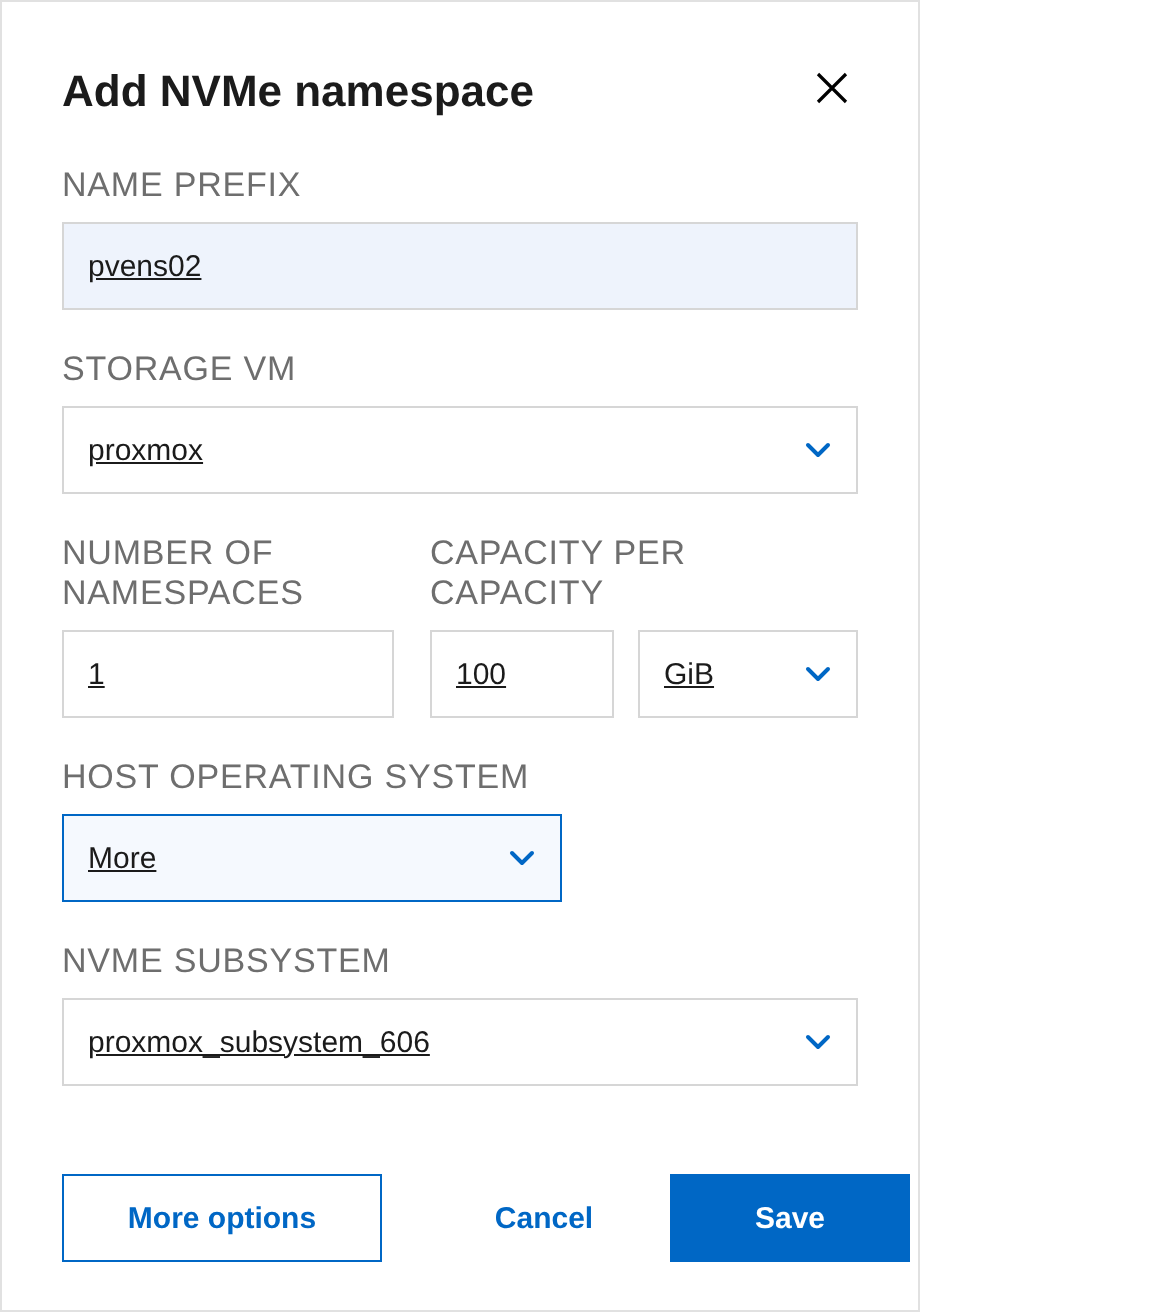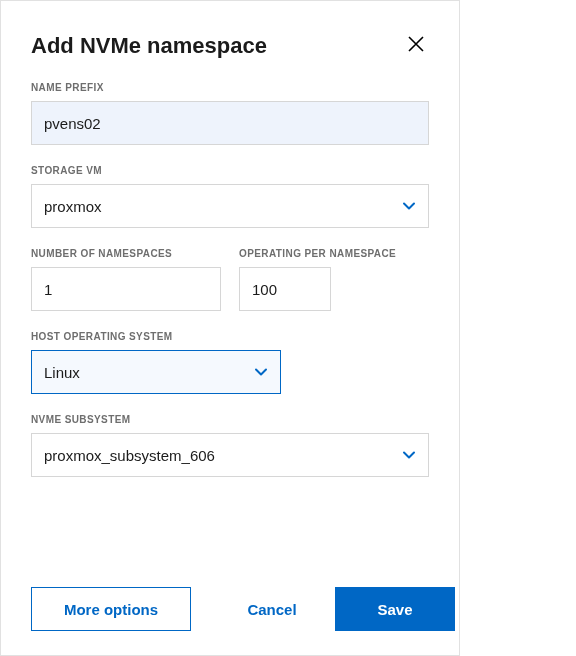--- a/index.html
+++ b/index.html
@@ -34,37 +34,38 @@
   .close {
     font-size: 20px;
     font-weight: 400;
     cursor: pointer;
     color: #000;
     padding: 4px;
     line-height: 1;
   }
   .field { margin-bottom: 20px; }
   .label {
-    font-size: 10px;
+    font-size: 17px;
     letter-spacing: 0.4px;
     color: #6e6e6e;
     margin-bottom: 8px;
-    font-weight: 700;
+    font-weight: 400;
   }
   .input, .select {
     width: 100%;
     height: 44px;
     border: 1px solid #d6d6d6;
     padding: 0 12px;
     font-size: 15px;
     color: #1b1b1b;
     background: #fff;
     display: flex;
     align-items: center;
     justify-content: space-between;
+    text-decoration: underline;
   }
   .input.highlight {
     background: #eef3fc;
     border-color: #d6d6d6;
   }
   .select.active {
     border: 1.5px solid #0067c5;
     background: #f5f9fe;
   }
   .row {
@@ -157,33 +158,41 @@
   </div>
 
   <div class="row field">
     <div class="col">
       <div class="label">NUMBER OF NAMESPACES</div>
       <div class="input">
         <span>1</span>
       </div>
     </div>
     <div class="col">
-      <div class="label">OPERATING PER NAMESPACE</div>
+      <div class="label">CAPACITY PER CAPACITY</div>
       <div class="capacity-row">
         <div class="input cap-num">
           <span>100</span>
         </div>
+        <div class="select cap-unit">
+          <span>GiB</span>
+          <span class="chevron">
+            <svg width="14" height="14" viewBox="0 0 14 14">
+                <path d="M2 4.5 L7 9.5 L12 4.5" stroke="#0067c5" stroke-width="2" fill="none" stroke-linecap="round" stroke-linejoin="round"></path>
+              </svg>
+          </span>
+        </div>
       </div>
     </div>
   </div>
 
   <div class="field host-row">
     <div class="label">HOST OPERATING SYSTEM</div>
     <div class="select active">
-      <span>Linux</span>
+      <span>More</span>
       <span class="chevron">
         <svg width="14" height="14" viewBox="0 0 14 14">
             <path d="M2 4.5 L7 9.5 L12 4.5" stroke="#0067c5" stroke-width="2" fill="none" stroke-linecap="round" stroke-linejoin="round"></path>
           </svg>
       </span>
     </div>
   </div>
 
   <div class="field">
     <div class="label">NVME SUBSYSTEM</div>

